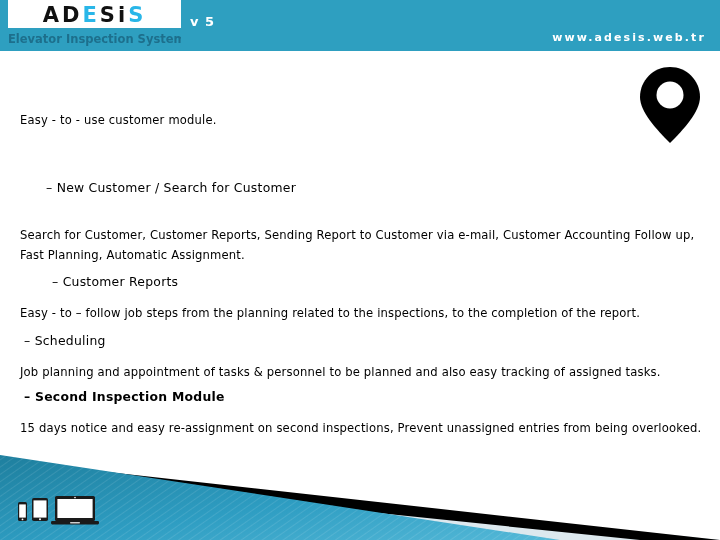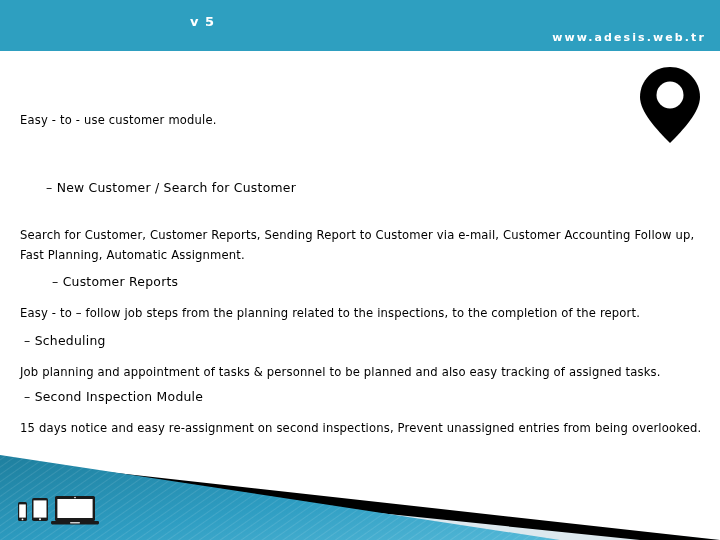--- a/index.html
+++ b/index.html
@@ -169,21 +169,21 @@
     letter-spacing: 0.15px;
   }
 
   
   .r1h { top: 39px; margin-left: 22px;  }
   .r1p { top: 84px;  }
   .r2h { top: 133px; margin-left: 28px; }
   .r2p { top: 162px; }
   .r3h { top: 192px; }
   .r3p { top: 221px; }
-  .r4h { top: 248px; }
+  .r4h { top: 248px; font-weight: bold; }
   .r4p { top: 277px; }
 
   
   .decor {
     position: absolute;
     left: 0;
     bottom: 0;
     width: 720px;
     height: 110px;
     overflow: hidden;
@@ -197,20 +197,24 @@
     height: 36px;
   }
 </style>
 </head>
 <body>
 
 <div class="slide">
 
   <div class="header-band"></div>
 
+  <div class="logo-block">
+    <div class="logo-word"><span>A</span><span>D</span><span class="hl">E</span><span>S</span><span>i</span><span class="hl">S</span></div>
+    <div class="logo-sub">Elevator Inspection System</div>
+  </div>
 
   <div class="version-label">v 5</div>
 
   <div class="site-url">www.adesis.web.tr</div>
 
   <svg class="map-pin" viewBox="0 0 62 78">
     <path d="M31 1 C14.4 1 1 14.4 1 31 C1 46 18 64 31 77 C44 64 61 46 61 31 C61 14.4 47.6 1 31 1 Z" fill="#000000"></path>
     <circle cx="31" cy="29" r="13.5" fill="#ffffff"></circle>
   </svg>
 

